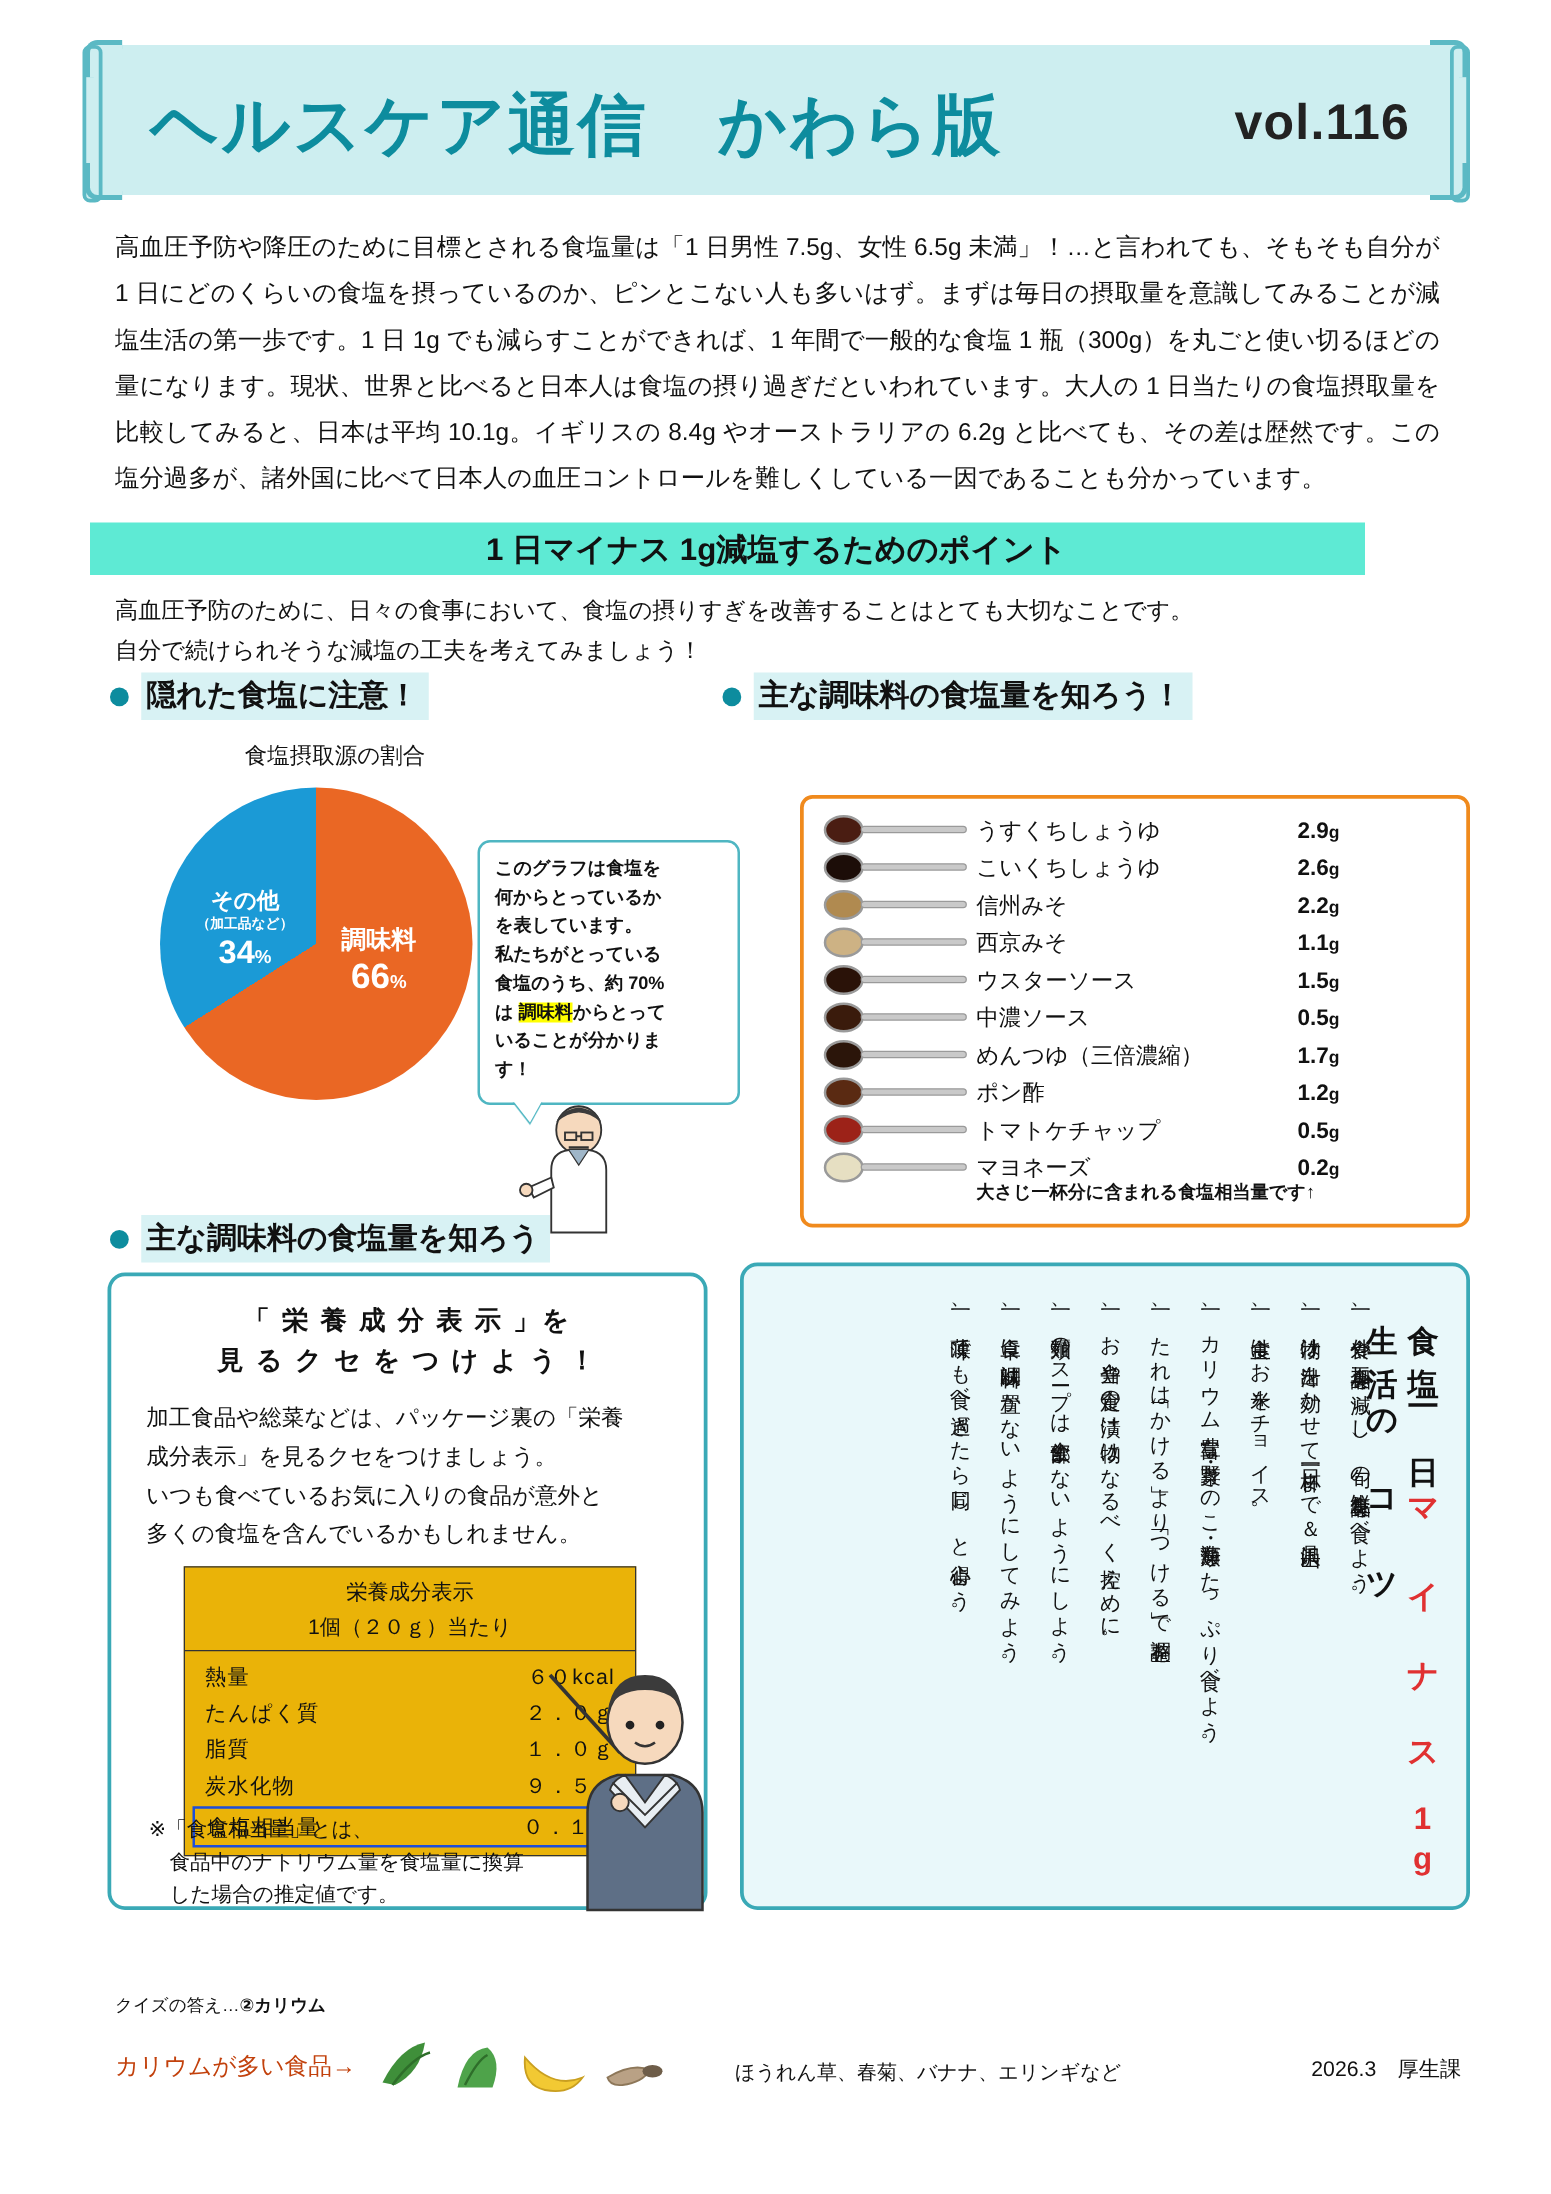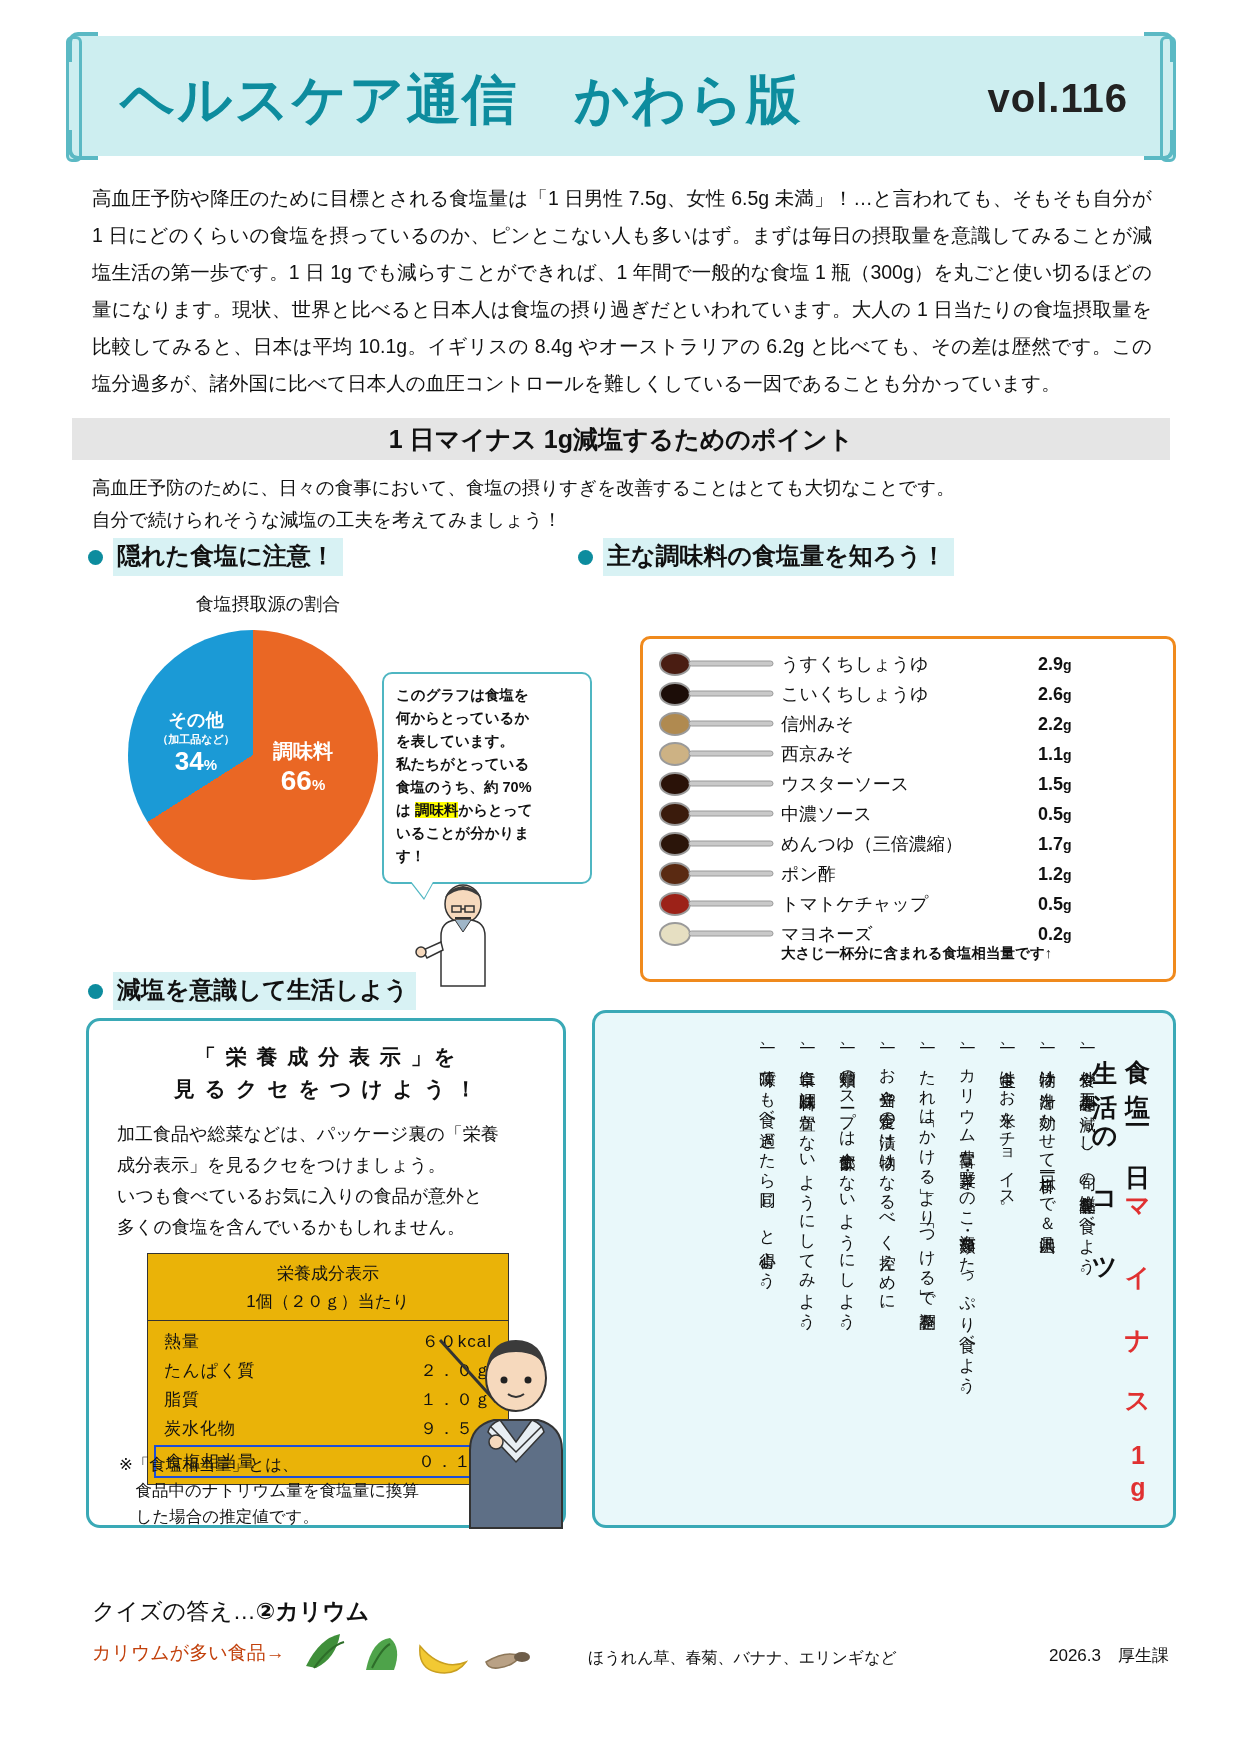--- a/index.html
+++ b/index.html
@@ -42,22 +42,22 @@
   }
 
   
   .intro{
     position:absolute;left:92px;top:180px;width:1060px;
     font-size:19.5px;line-height:37px;color:#111;text-align:justify;
   }
 
   
   .banner{
-    position:absolute;left:72px;top:418px;width:1098px;height:42px;
-    background:#e5e5e5;
+    position:absolute;left:72px;top:418px;width:1020px;height:42px;
+    background:#5eead4;
   }
   .banner-text{
     position:absolute;left:0;top:0;width:1098px;height:42px;
     display:flex;align-items:center;justify-content:center;
     font-size:25px;font-weight:bold;color:#111;
   }
   .sub-lead{
     position:absolute;left:92px;top:472px;width:1060px;
     font-size:18.5px;line-height:32px;color:#111;
   }
@@ -168,21 +168,21 @@
   .tips-title .accent{color:#e03131;}
   .tip-col{
     position:absolute;top:26px;
     writing-mode:vertical-rl;text-orientation:upright;
     font-size:16.5px;line-height:30px;letter-spacing:1px;color:#111;
     height:460px;
   }
 
   
   .quiz{
-    position:absolute;left:92px;top:1596px;font-size:23px;color:#111;
+    position:absolute;left:92px;top:1596px;font-size:14px;color:#111;
   }
   .quiz b{font-weight:bold;}
   .quiz2{
     position:absolute;left:92px;top:1640px;font-size:19px;color:#c2410c;
   }
   .foods{position:absolute;left:300px;top:1626px;width:260px;height:50px;}
   .food-note{
     position:absolute;left:588px;top:1648px;font-size:16px;color:#111;
   }
   .issue{
@@ -343,21 +343,21 @@
         <rect x="32" y="10" width="84" height="5" rx="2.5" fill="#c9c9c9" stroke="#9a9a9a" stroke-width="1"></rect>
       </svg>
       <span class="sp-name">マヨネーズ</span>
       <span class="sp-val"><span>0.2</span><span class="sp-unit">g</span></span>
     </div>
     <div class="season-note">大さじ一杯分に含まれる食塩相当量です↑</div>
   </div>
 
   <div class="bullet-head" style="left:88px;top:972px;">
     <span class="bullet-dot"></span>
-    <span class="bullet-label">減塩を意識して生活しよう</span>
+    <span class="bullet-label">主な調味料の食塩量を知ろう</span>
   </div>
 
   <div class="nut-card">
     <div class="nut-title">
       <div>「 栄 養 成 分 表 示 」を</div>
       <div>見 る ク セ を つ け よ う ！</div>
     </div>
     <div class="nut-body">
       <div>加工食品や総菜などは、パッケージ裏の「栄養</div>
       <div>成分表示」を見るクセをつけましょう。</div>

